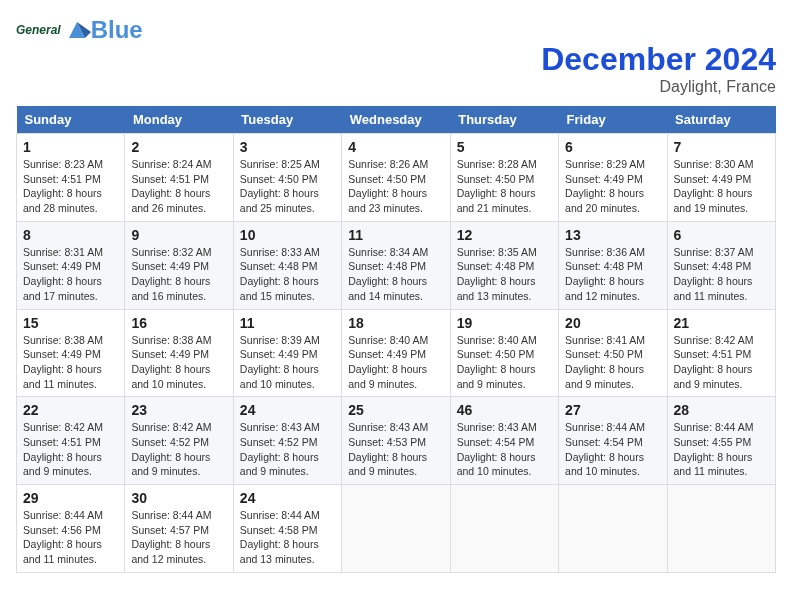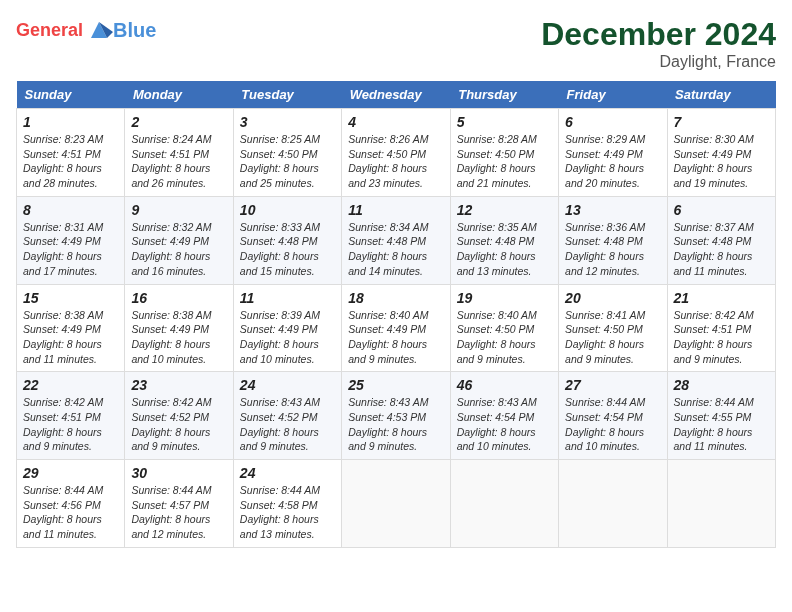--- a/index.html
+++ b/index.html
@@ -14,51 +14,52 @@
       display: flex;
       justify-content: space-between;
       align-items: flex-start;
       margin-bottom: 10px;
     }
     .logo {
       display: flex;
       align-items: center;
     }
     .logo-text-general {
-      font-size: 18px;
-      font-weight: bold;
-      color: #ef4444;
+      font-size: 12px;
+      font-weight: bold;
+      color: #14532d;
+      font-style: italic;
     }
     .logo-text-blue {
-      font-size: 20px;
+      font-size: 24px;
       font-weight: bold;
       color: #4a90d9;
     }
     .logo-icon {
       width: 28px;
       height: 28px;
       margin-left: 2px;
     }
     .title-block {
       text-align: right;
     }
     .month-title {
       font-size: 32px;
       font-weight: bold;
-      color: #14532d;
+      color: #1d4ed8;
+      margin-top: 25px;
     }
     .location-title {
       font-size: 16px;
       color: #555;
     }
     .calendar {
       width: 100%;
       border-collapse: collapse;
       font-size: 11px;
-      font-style: italic;
     }
     .calendar th {
       background-color: #3b6fba;
       color: #fff;
       text-align: left;
       padding: 6px 8px;
       font-size: 13px;
       font-weight: bold;
     }
     .calendar td {

